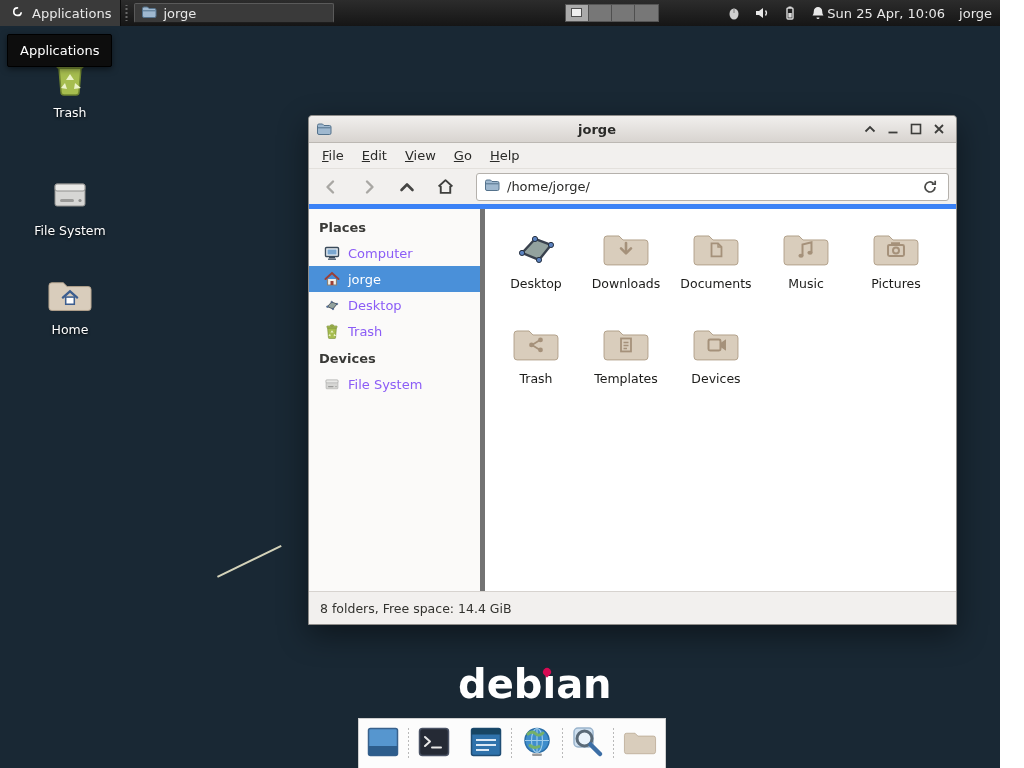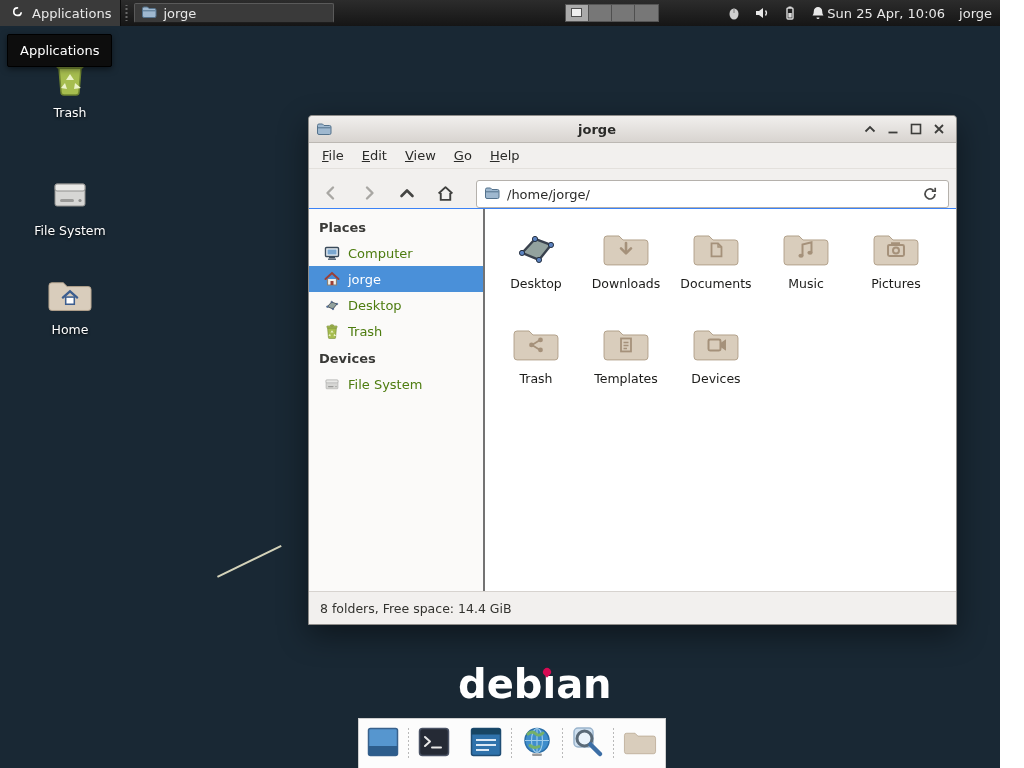--- a/index.html
+++ b/index.html
@@ -35,29 +35,29 @@
   
   #window{position:absolute;left:308px;top:115px;width:649px;height:510px;background:#f2f0ee;border:1px solid #8f8d8a;border-radius:4px 4px 0 0;box-shadow:0 10px 30px rgba(0,0,0,.45);display:flex;flex-direction:column;z-index:5}
   .titlebar{height:27px;flex:0 0 27px;background:linear-gradient(#f1efed,#d8d4d0);border-bottom:1px solid #bcb8b3;display:flex;align-items:center;padding:0 7px;border-radius:4px 4px 0 0}
   .title-ic{width:18px;display:flex}
   .title-text{flex:1;text-align:center;font-weight:bold;color:#2a2a28}
   .win-controls{display:flex;gap:3px}
   .win-btn{width:20px;height:20px;display:flex;align-items:center;justify-content:center;border-radius:2px}
   .menubar{height:26px;flex:0 0 26px;display:flex;align-items:center;padding:0 4px;border-bottom:1px solid #e3e0dc}
   .menu-item{padding:3px 9px;color:#2a2a28}
   .menu-item u{text-decoration:underline}
-  .toolbar{height:40px;flex:0 0 40px;display:flex;align-items:flex-end;gap:8px;padding:0 7px;border-bottom:1px solid #3b82f6}
+  .toolbar{height:40px;flex:0 0 40px;display:flex;align-items:center;gap:8px;padding:0 7px;border-bottom:5px solid #3b82f6}
   .tool-btn{width:30px;height:30px;display:flex;align-items:center;justify-content:center;border-radius:3px}
   .pathbar{flex:1;height:28px;margin-left:8px;background:#fff;border:1px solid #b5b1ac;border-radius:3px;display:flex;align-items:center;padding:0 7px;gap:7px}
   .path-text{flex:1;color:#2b2b29}
   .reload-btn{display:flex;align-items:center;justify-content:center;width:22px;height:22px}
   .win-body{flex:1;display:flex;min-height:0;background:#fff}
-  .sidebar{width:176px;flex:0 0 176px;border-right:2px solid #737373;background:#fbfaf9;padding-top:4px}
+  .sidebar{width:176px;flex:0 0 176px;border-right:5px solid #737373;background:#fbfaf9;padding-top:4px}
   .side-header{font-weight:bold;color:#3a3a38;padding:7px 10px 5px}
-  .side-row{display:flex;align-items:center;gap:8px;height:26px;padding:0 10px 0 15px;color:#4d7c0f}
+  .side-row{display:flex;align-items:center;gap:8px;height:26px;padding:0 10px 0 15px;color:#8b5cf6}
   .side-row.selected{background:var(--selection,#4a90d9);color:#fff}
   .side-ic{width:16px;display:flex}
   .file-grid{flex:1;display:flex;flex-wrap:wrap;align-content:flex-start;padding:12px 6px 0}
   .file-item{width:90px;height:95px;display:flex;flex-direction:column;align-items:center;padding-top:5px}
   .file-ic{height:42px;display:flex;align-items:flex-end}
   .file-label{margin-top:8px;font-size:12.5px;color:#1c1c1a}
   .statusbar{height:28px;flex:0 0 28px;border-top:1px solid #d7d3cf;background:#f2f0ee;display:flex;align-items:center;padding:16px 11px;font-size:12.5px;color:#33332f}
 
   
   #debian-logo{position:absolute;left:458px;top:661px;color:#fff;font-size:40px;font-weight:bold;letter-spacing:0}

